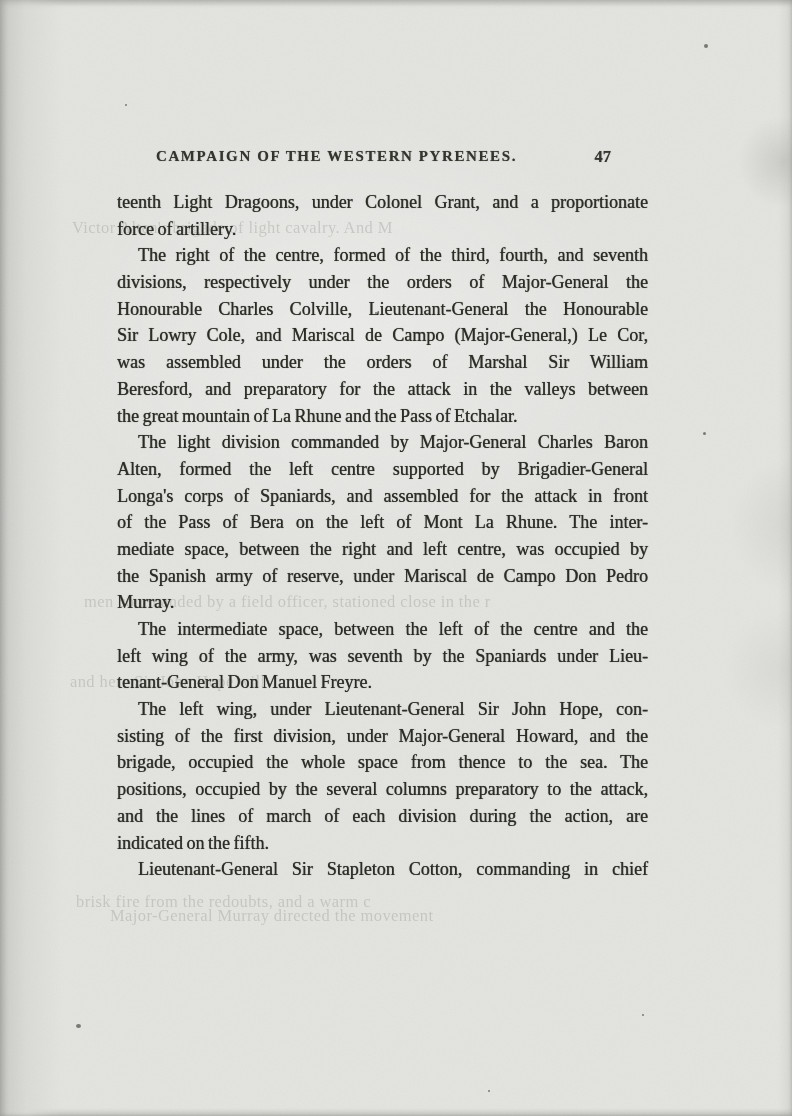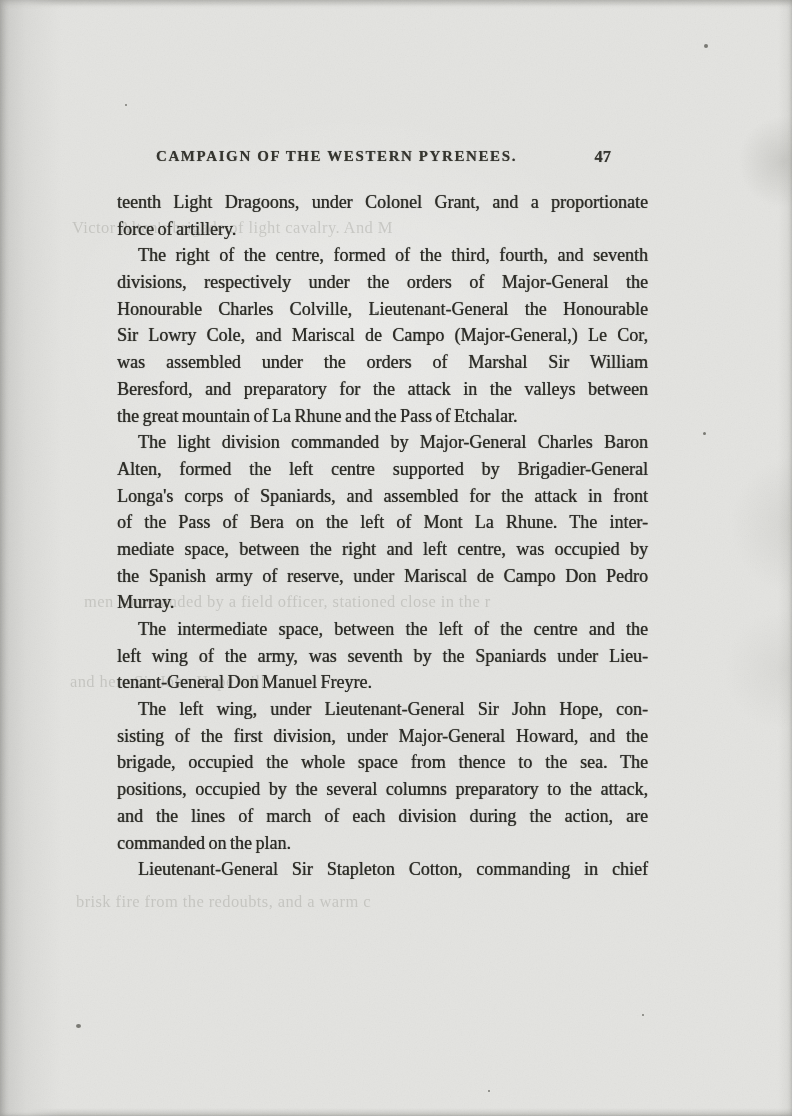--- a/index.html
+++ b/index.html
@@ -83,20 +83,21 @@
       <feColorMatrix type="saturate" values="0"></feColorMatrix>
     </filter>
     <rect width="792" height="1116" filter="url(#grainF)" opacity="0.07"></rect>
   </svg>
 
   <div class="ghosts" id="ghosts">
       <div class="ghost" style="top: 218px; left: 72px;">Victor Alten's brigade of light cavalry. And M</div>
       <div class="ghost" style="top: 592px; left: 84px;">men commanded by a field officer, stationed close in the r</div>
       <div class="ghost" style="top: 672px; left: 70px;">and here Sir John Hope will</div>
       <div class="ghost" style="top: 892px; left: 76px;">brisk fire from the redoubts, and a warm c</div>
+      <div class="ghost" style="top: 906px; left: 110px;">Major-General Murray directed the movement</div>
     </div>
 
   <div class="running-header">
     <span class="title">CAMPAIGN OF THE WESTERN PYRENEES.</span>
     <span class="pagenum">47</span>
   </div>
 
   <div class="body-text" id="body-text">
       <div class="line">teenth Light Dragoons, under Colonel Grant, and a proportionate</div>
       <div class="line short">force of artillery.</div>
@@ -115,21 +116,21 @@
       <div class="line">the Spanish army of reserve, under Mariscal de Campo Don Pedro</div>
       <div class="line short">Murray.</div>
       <div class="line indent">The intermediate space, between the left of the centre and the</div>
       <div class="line">left wing of the army, was seventh by the Spaniards under Lieu-</div>
       <div class="line short">tenant-General Don Manuel Freyre.</div>
       <div class="line indent">The left wing, under Lieutenant-General Sir John Hope, con-</div>
       <div class="line">sisting of the first division, under Major-General Howard, and the</div>
       <div class="line">brigade, occupied the whole space from thence to the sea. The</div>
       <div class="line">positions, occupied by the several columns preparatory to the attack,</div>
       <div class="line">and the lines of march of each division during the action, are</div>
-      <div class="line short">commanded on the plan.</div>
+      <div class="line short">indicated on the fifth.</div>
       <div class="line indent">Lieutenant-General Sir Stapleton Cotton, commanding in chief</div>
     </div>
 
   <div class="speck" style="left:704px; top:44px;  width:4px; height:4px;"></div>
   <div class="speck" style="left:125px; top:104px; width:2px; height:2px;"></div>
   <div class="speck" style="left:375px; top:312px; width:2px; height:2px;"></div>
   <div class="speck" style="left:703px; top:432px; width:3px; height:3px;"></div>
   <div class="speck" style="left:76px;  top:1024px; width:5px; height:4px;"></div>
   <div class="speck" style="left:642px; top:1014px; width:2px; height:2px;"></div>
   <div class="speck" style="left:488px; top:1090px; width:2px; height:2px;"></div>

